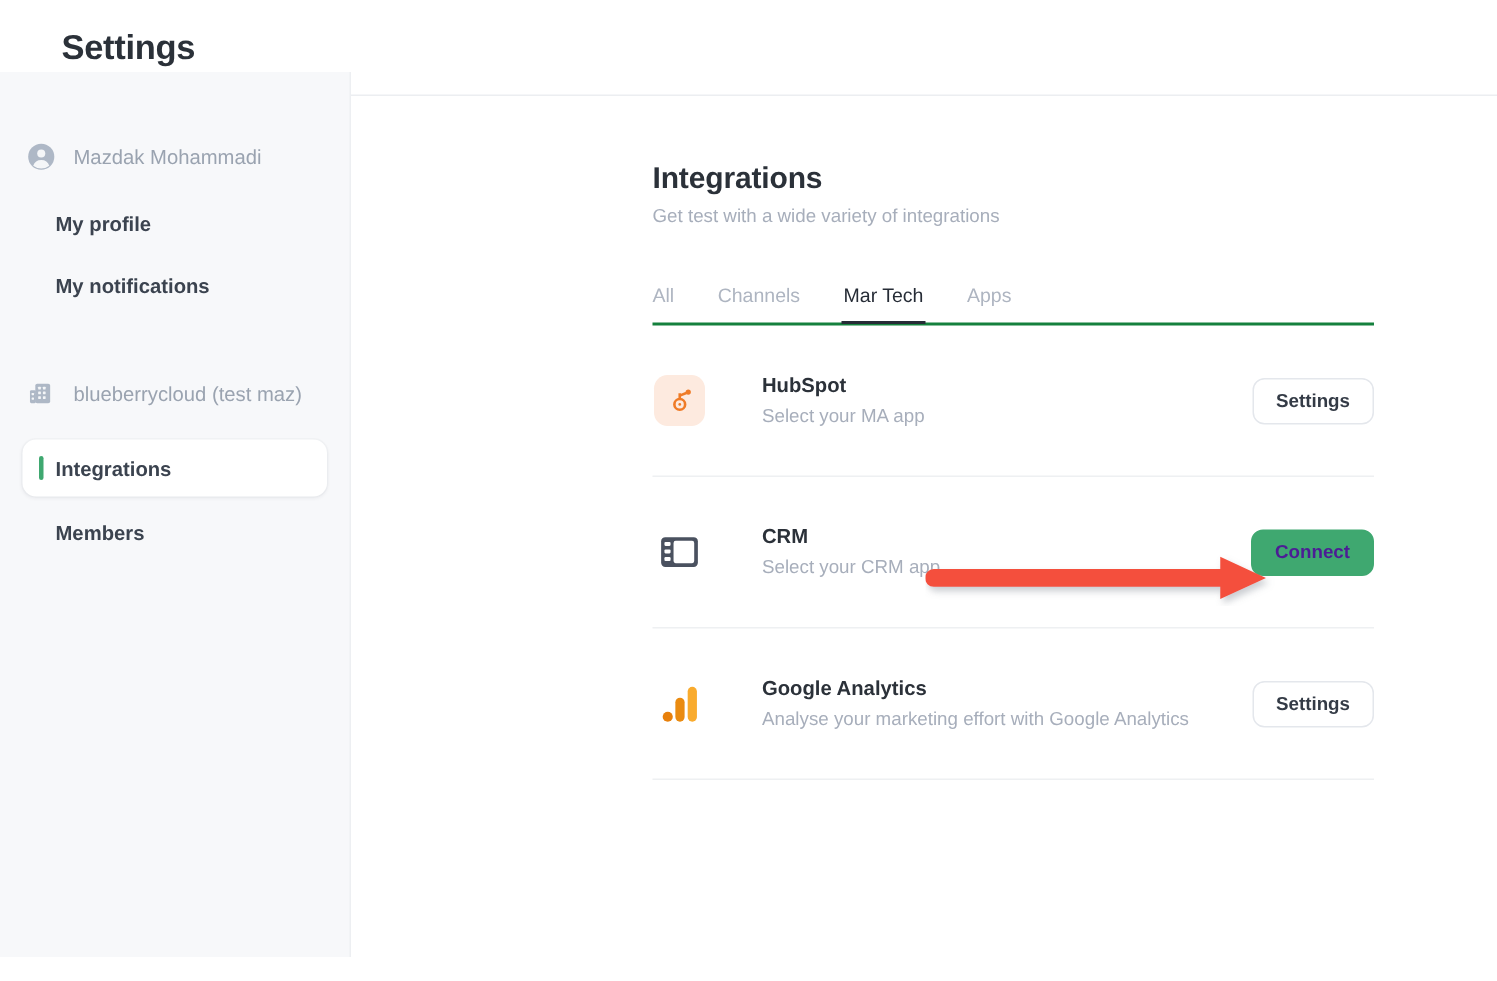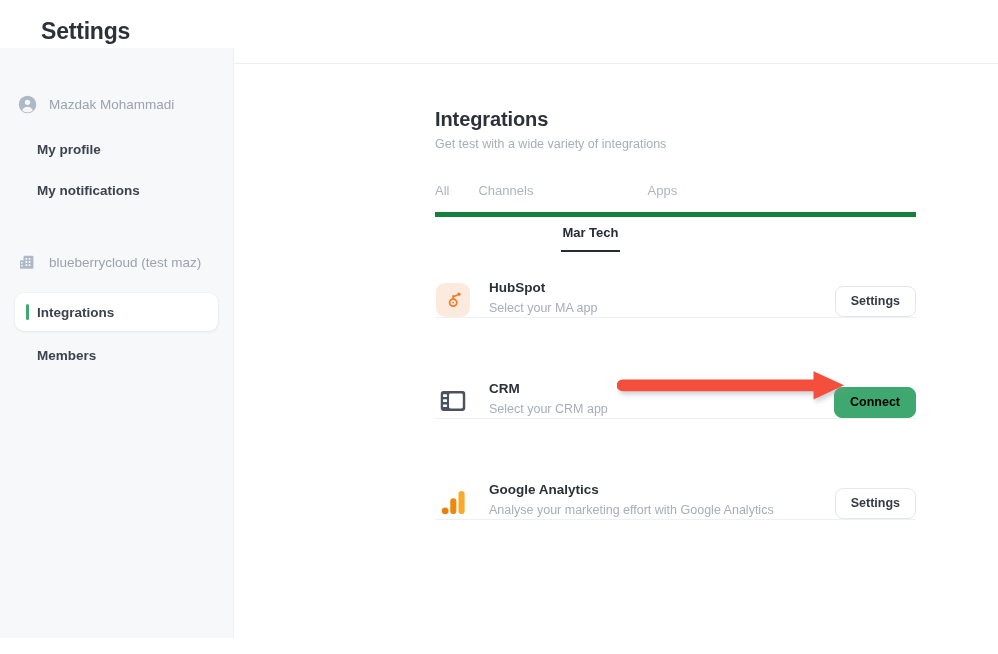--- a/index.html
+++ b/index.html
@@ -116,54 +116,55 @@
   .page-sub {
     margin-top: 6px;
     font-size: 12.5px;
     color: #a7aebb;
   }
 
   
   .tabs {
     margin-top: 32px;
     display: flex;
-    align-items: flex-start;
-    border-bottom: 5px solid #15803d;
+    align-items: flex-end;
+    border-bottom: 2px solid #15803d;
     height: 34px;
   }
   .tab {
     font-size: 13px;
     color: #aeb5c1;
     padding: 0 0 11px 0;
     margin-right: 29px;
     cursor: pointer;
     position: relative;
     white-space: nowrap;
   }
   .tab.active {
     color: #262c36;
-    font-weight: bold;
+    font-weight: normal;
     margin-top: 42px;
   }
   .tab.active::after {
     content: "";
     position: absolute;
     left: -1px; right: -1px; bottom: -1px;
     height: 2px;
     background: #262c36;
   }
 
   
   .rows { margin-top: 0; }
   .row {
     position: relative;
     height: 101px;
     display: flex;
-    align-items: flex-end;
+    align-items: center;
     border-bottom: 1px solid #eef0f2;
+    gap: 19px;
   }
   .row-icon {
     width: 34px; height: 34px;
     flex: none;
     margin-left: 1px;
     display: flex; align-items: center; justify-content: center;
   }
   .row-text {
     margin-left: 19px;
     flex: 1 1 auto;
@@ -194,21 +195,21 @@
     text-align: center;
   }
   .btn-secondary {
     background: #ffffff;
     border: 1px solid #e4e7ec;
     color: #343b46;
   }
   .btn-primary {
     background: #3fa870;
     border: 1px solid #3fa870;
-    color: #000000;
+    color: #4c1d95;
     min-width: 68px;
   }
 
   
   .hs-box {
     width: 34px; height: 34px;
     background: #fdeadf;
     border-radius: 9px;
     display: flex; align-items: center; justify-content: center;
   }

